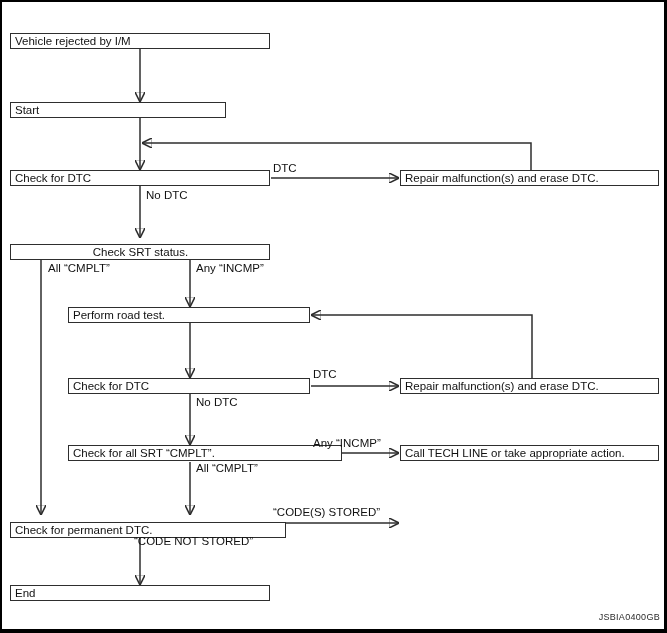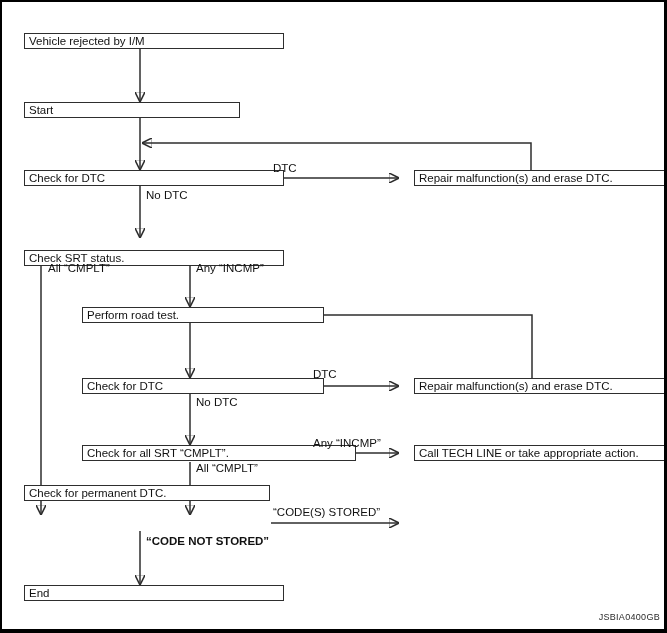--- a/index.html
+++ b/index.html
@@ -36,21 +36,20 @@
     background: #ffffff;
     border: 1.5px solid #2e2e2e;
     display: flex;
     align-items: center;
     padding: 0 3px 0 4px;
     font-size: 11.5px;
     line-height: 13px;
     color: #111111;
     white-space: nowrap;
     z-index: 2;
-    margin-left: 14px;
   }
   .edge-label {
     position: absolute;
     font-size: 11.5px;
     line-height: 13px;
     color: #111111;
     white-space: nowrap;
     z-index: 2;
   }
   .watermark {
@@ -59,41 +58,41 @@
     top: 612px;
     font-size: 9px;
     letter-spacing: 0.3px;
     color: #2a2a2a;
     z-index: 2;
   }
   
   .n-vehicle   { left: 10px;  top: 33px;  width: 260px; }
   .n-start     { left: 10px;  top: 102px; width: 216px; }
   .n-cdtc1     { left: 10px;  top: 170px; width: 260px; }
-  .n-srt       { left: 10px;  top: 250px; width: 260px; }
-  .n-perm      { left: 10px;  top: 485px; width: 246px; }
+  .n-srt       { left: 10px;  top: 244px; width: 260px; justify-content: center; }
+  .n-perm      { left: 10px;  top: 522px; width: 276px; }
   .n-end       { left: 10px;  top: 585px; width: 260px; }
   .n-road      { left: 68px;  top: 307px; width: 242px; }
   .n-cdtc2     { left: 68px;  top: 378px; width: 242px; }
   .n-casrt     { left: 68px;  top: 445px; width: 274px; }
   .n-repair1   { left: 400px; top: 170px; width: 259px; }
   .n-repair2   { left: 400px; top: 378px; width: 259px; }
   .n-calltech  { left: 400px; top: 445px; width: 259px; }
   .n-erase     { left: 400px; top: 514px; width: 259px; }
   
   .l-dtc1      { left: 273px; top: 162px; }
   .l-nodtc1    { left: 146px; top: 189px; }
   .l-allcmplt1 { left: 48px;  top: 262px; }
   .l-anyincmp1 { left: 196px; top: 262px; }
   .l-dtc2      { left: 313px; top: 368px; }
   .l-nodtc2    { left: 196px; top: 396px; }
   .l-anyincmp2 { left: 313px; top: 437px; }
   .l-allcmplt2 { left: 196px; top: 462px; }
   .l-codes     { left: 273px; top: 506px; }
-  .l-nocode    { left: 146px; top: 535px; font-weight: bold; }
+  .l-nocode    { left: 134px; top: 535px; }
 </style>
 </head>
 <body>
 
 <div class="stage">
 
   <svg class="connector-layer" width="667" height="633" viewBox="0 0 667 633">
     <defs>
       <marker id="arrow" viewBox="0 0 10 10" refX="9" refY="5" markerWidth="7" markerHeight="7" orient="auto">
         <path d="M0,0 L10,5 L0,10 z" fill="#1a1a1a" stroke="none"></path>

